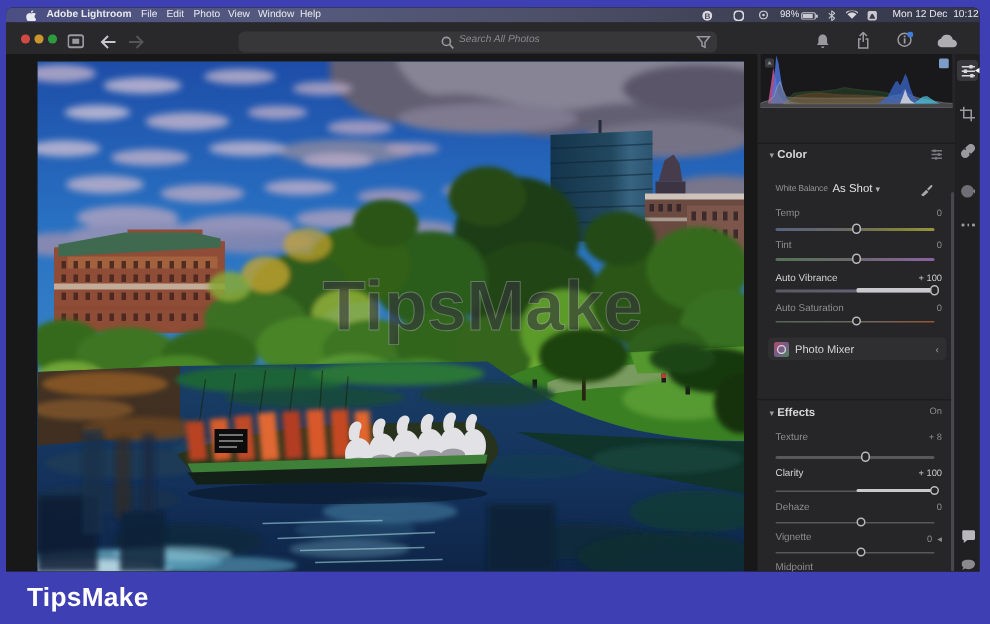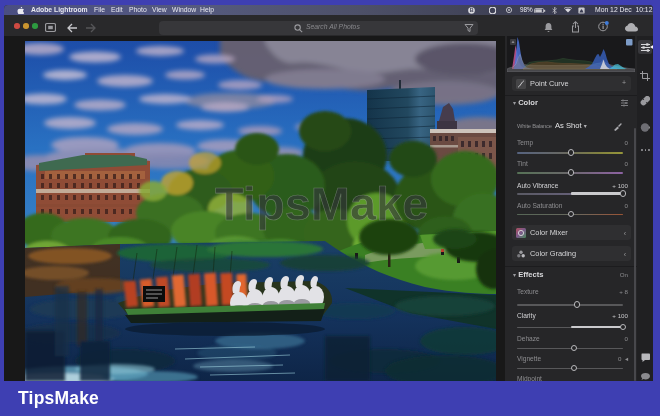--- a/index.html
+++ b/index.html
@@ -435,28 +435,20 @@
         <path d="M0 33 L2 32 L6 31 L9 28 L11 22 L13 18.5 L15 24 L17 28.5 L20 29 L30 29.3 L45 29.5 L60 29.3 L75 29.3 L85 29 L90 27.5 L94 26.8 L96 23.5 L98 26.5 L101 28 L104 29 L110 30.5 L116 31.5 L122 32.5 L128 33 L128 36 L0 36 Z" fill="#76767c" opacity="0.5" stroke="#bfbfc6" stroke-width="0.7" stroke-opacity="0.8"></path>
         <path d="M16 33 L22 26.5 L30 25.3 L40 25 L50 24 L56 22.5 L62 23.5 L70 24.5 L78 25 L84 26 L88 27.5 L94 28 L100 30 L106 31.3 L112 32.2 L118 33 Z" fill="#3f8a3f" opacity="0.22" stroke="#5cb25c" stroke-width="1" stroke-opacity="0.95"></path>
         <path d="M16 33 L24 28 L32 26.5 L40 26 L48 27 L56 27.5 L64 27.5 L72 28 L80 28.5 L88 29.5 L96 31 L104 32 L110 33 Z" fill="#b05a2c" opacity="0.28" stroke="#cc6c3a" stroke-width="1" stroke-opacity="0.95"></path>
         <path d="M78 33 L82 30.5 L85 28 L88 22 L90 18.5 L91.5 18 L93 21 L95 17 L96.5 13 L98 16 L100 23 L102 28 L104 30 L107 31.2 L111 32.2 L116 32.7 L120 33 Z" fill="#3a68d0" opacity="0.72"></path>
         <path d="M93 33 L95 28 L96.5 23.5 L98 28 L100 31 L103 33 Z" fill="#d8d8dc" opacity="0.85"></path>
         <path d="M102 33 L105 31 L108 28.5 L111 28 L114 30 L117 32 L120 33 Z" fill="#4ac8e0" opacity="0.7"></path>
         <rect x="3" y="3" width="6" height="6" rx="1" fill="#3a3a3e"></rect>
           <path d="M4.5 7 L6 4.5 L7.5 7 Z" fill="#8a8a8e"></path>
         <rect x="119" y="3" width="6.5" height="6.5" rx="1" fill="#7d9cc8"></rect>
       </svg>
-      <div class="pbtn" style="top:40px;">
-        <svg class="abs" style="left:4px;top:2.5px" width="10" height="10" viewBox="0 0 10 10">
-            <rect width="10" height="10" rx="1.5" fill="#454547"></rect>
-            <path d="M2 8 C4 8 6 2 8 2" stroke="#cfcfd2" stroke-width="1" fill="none"></path>
-          </svg>
-        <span class="t">Point Curve</span>
-        <span class="chev" style="top:3px;">+</span>
-      </div>
       <div class="abs" style="left:0;top:59px;width:132px;height:1px;background:#1c1c1e;"></div>
       <div class="abs" style="left:8px;top:62px;font-size:7.6px;color:#c9c9cc;"><span style="font-size:6px;color:#9a9a9e;">▾</span>&nbsp;<b style="font-weight:bold;color:#d8d8db;margin-top:46px;">Color</b></div>
       <svg class="abs" style="left:115px;top:63px" width="9" height="8" viewBox="0 0 9 8">
           <g stroke="#7a7a7e" stroke-width="1">
             <line x1="1" y1="1.5" x2="8" y2="1.5"></line>
             <line x1="1" y1="4" x2="8" y2="4"></line>
             <line x1="1" y1="6.5" x2="8" y2="6.5"></line>
           </g>
           <circle cx="3" cy="1.5" r="1" fill="#7a7a7e"></circle>
           <circle cx="6" cy="4" r="1" fill="#7a7a7e"></circle>
@@ -489,30 +481,21 @@
             <defs>
               <linearGradient id="cm" x1="0" y1="0" x2="1" y2="1">
                 <stop offset="0" stop-color="#b05060"></stop>
                 <stop offset="0.5" stop-color="#7a5a8a"></stop>
                 <stop offset="1" stop-color="#4a8a5a"></stop>
               </linearGradient>
             </defs>
             <rect width="10" height="10" rx="1.5" fill="url(#cm)"></rect>
             <circle cx="5" cy="5" r="2.6" fill="none" stroke="#d8d8da" stroke-width="0.9"></circle>
           </svg>
-        <span class="t">Color Mixer</span>
-        <span class="chev">‹</span>
-      </div>
-      <div class="pbtn" style="top:210px;">
-        <svg class="abs" style="left:4px;top:2.5px" width="10" height="10" viewBox="0 0 10 10">
-            <circle cx="5" cy="3.2" r="1.7" fill="#9a9a9e"></circle>
-            <circle cx="2.8" cy="6.8" r="1.7" fill="#7a7a7e"></circle>
-            <circle cx="7.2" cy="6.8" r="1.7" fill="#b8b8bc"></circle>
-          </svg>
-        <span class="t">Color Grading</span>
+        <span class="t">Photo Mixer</span>
         <span class="chev">‹</span>
       </div>
       <div class="abs" style="left:0;top:230px;width:132px;height:1px;background:#1c1c1e;"></div>
       <div class="abs" style="left:8px;top:234px;font-size:7.6px;"><span style="font-size:6px;color:#9a9a9e;">▾</span>&nbsp;<b style="font-weight:bold;color:#d8d8db;">Effects</b></div>
       <span class="pval" style="top:235px;">On</span>
       <span class="plabel" style="left:12px;top:252px;">Texture</span>
         <span class="pval" style="top:252px;">+ 8</span>
       <div class="track" style="top:268px;"></div>
       <div class="knob" style="left:69px;top:268px;"></div>
       <span class="plabel" style="left:12px;top:276px;color:#d2d2d5;">Clarity</span>

